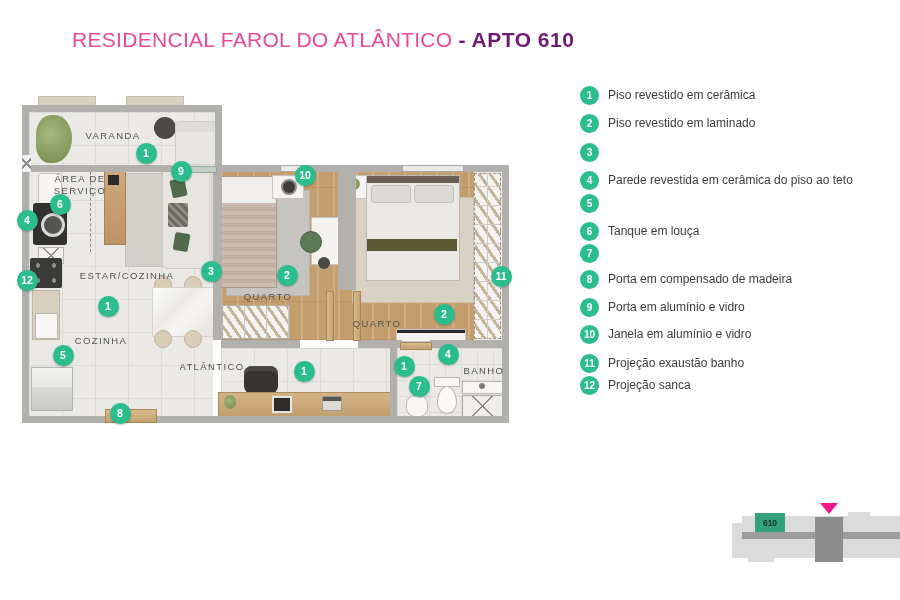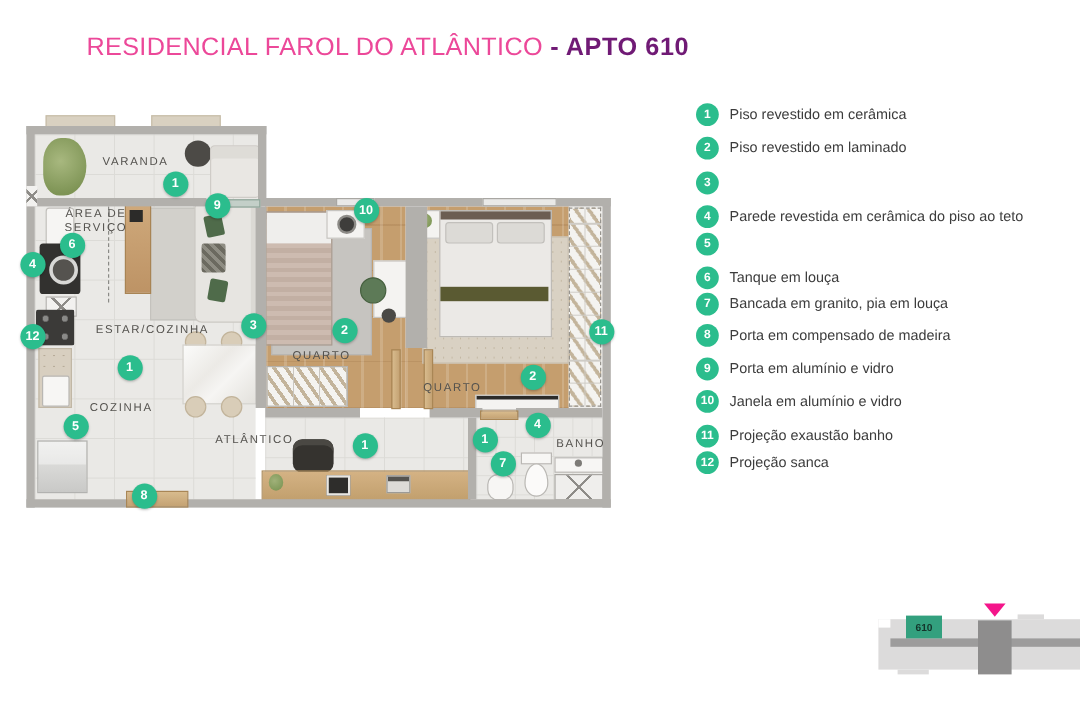--- a/index.html
+++ b/index.html
@@ -68,21 +68,20 @@
     </div>
     <div class="legend-row" style="top: 193px;">
       <div class="legend-dot">5</div>
     </div>
     <div class="legend-row" style="top: 221px;">
       <div class="legend-dot">6</div>
       <div class="legend-label">Tanque em louça</div>
     </div>
     <div class="legend-row" style="top: 243px;">
       <div class="legend-dot">7</div>
-      <div class="legend-label">Bancada em granito, pia em louça</div>
     </div>
     <div class="legend-row" style="top: 269px;">
       <div class="legend-dot">8</div>
       <div class="legend-label">Porta em compensado de madeira</div>
     </div>
     <div class="legend-row" style="top: 297px;">
       <div class="legend-dot">9</div>
       <div class="legend-label">Porta em alumínio e vidro</div>
     </div>
     <div class="legend-row" style="top: 324px;">

